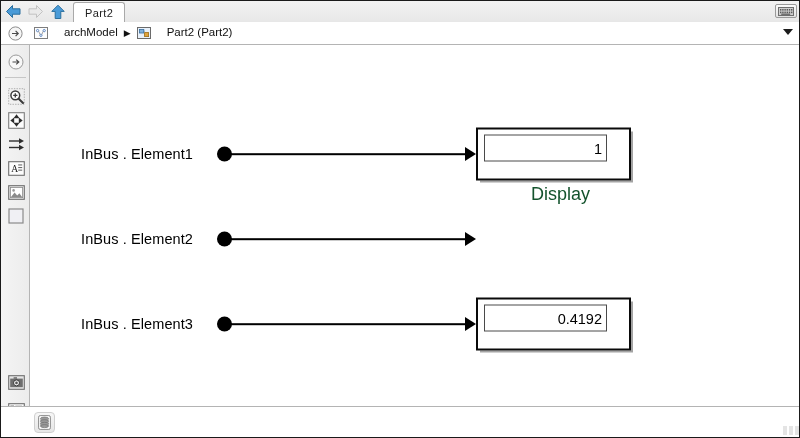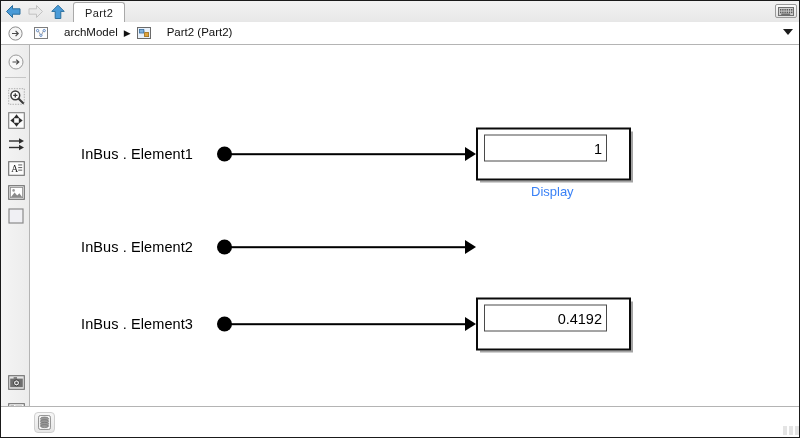--- a/index.html
+++ b/index.html
@@ -221,22 +221,22 @@
     align-items: center;
     justify-content: flex-end;
     padding-right: 4px;
     font-size: 14.5px;
     color: #000000;
     overflow: hidden;
   }
   .disp-caption {
     position: absolute;
     top: calc(50% + 30px);
-    font-size: 13px;
-    color: #3b82f6;
+    font-size: 18px;
+    color: #14532d;
     white-space: nowrap;
   }
 
   
   .statusbar {
     position: absolute;
     left: 0; bottom: 0;
     width: 800px; height: 31px;
     background: #ffffff;
     border-top: 1px solid #b4b4b4;
@@ -460,21 +460,21 @@
       <span class="sig-label" style="left:50px;">InBus . Element1</span>
       <span class="sig-port" style="left:186px;"></span>
       <span class="sig-line" style="left:198px; width:240px;"></span>
       <span class="sig-arrow" style="left:434px;"></span>
       <div class="disp-block" style="left:445px;">
         <div class="disp-field">1</div>
       </div>
       <span class="disp-caption" style="left:500px;">Display</span>
     </div>
 
-    <div class="sig-row" style="top:171px; left:0; right:0;">
+    <div class="sig-row" style="top:163px; left:0; right:0;">
       <span class="sig-label" style="left:50px;">InBus . Element2</span>
       <span class="sig-port" style="left:186px;"></span>
       <span class="sig-line" style="left:198px; width:240px;"></span>
       <span class="sig-arrow" style="left:434px;"></span>
     </div>
 
     <div class="sig-row" style="top:248px; left:0; right:0;">
       <span class="sig-label" style="left:50px;">InBus . Element3</span>
       <span class="sig-port" style="left:186px;"></span>
       <span class="sig-line" style="left:198px; width:240px;"></span>

